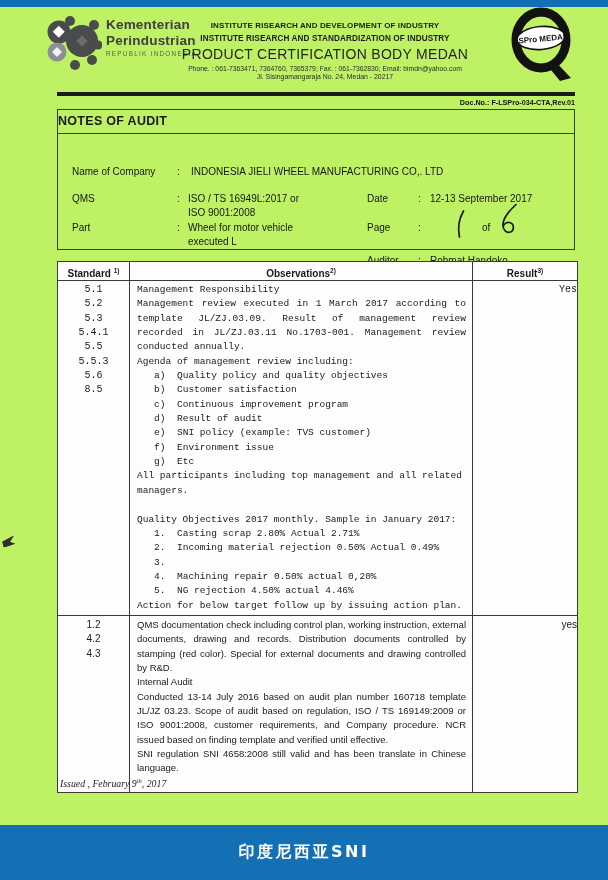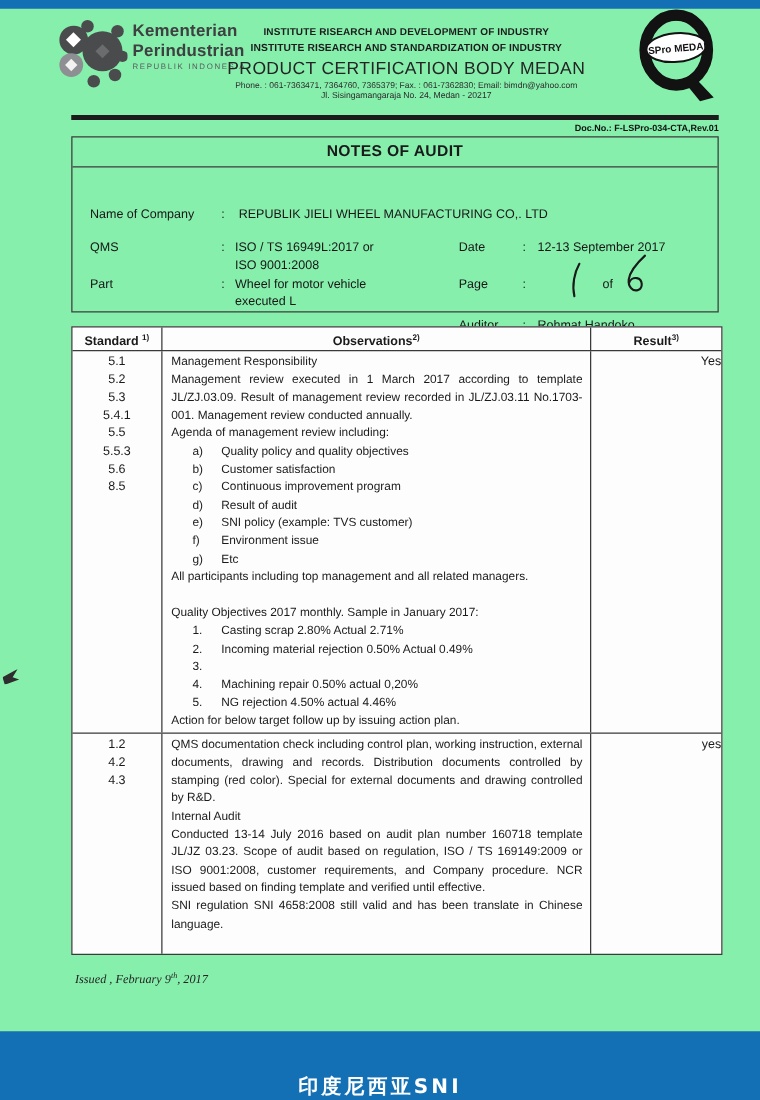--- a/index.html
+++ b/index.html
@@ -1,70 +1,70 @@
 <!DOCTYPE html>
 <html><head>
 <meta charset="utf-8">
 <style>
   html,body{margin:0;padding:0;}
   body{width:608px;height:880px;background:#f2f5f9;font-family:"Liberation Sans",sans-serif;}
-  .page{position:relative;width:608px;height:880px;background:#86efac;overflow:hidden;color:#1a1a1a;}
+  .page{position:relative;width:608px;height:880px;background:#bef264;overflow:hidden;color:#1a1a1a;}
   .top-strip{position:absolute;left:0;top:0;width:608px;height:7px;background:#1470b4;}
 
   
   .gear-logo{position:absolute;left:42px;top:14px;}
   .ministry-text{position:absolute;left:106px;top:17px;line-height:1;}
   .ministry-l1,.ministry-l2{font-size:13.5px;font-weight:bold;color:#3f4042;letter-spacing:.2px;line-height:16px;}
   .ministry-l3{font-size:6.3px;color:#5a5b5e;letter-spacing:1.3px;margin-top:2px;}
   .center-text{position:absolute;left:160px;top:21px;width:330px;text-align:center;color:#1d1d1d;}
   .inst1{font-size:8px;font-weight:bold;letter-spacing:.1px;}
   .inst2{font-size:8.2px;font-weight:bold;margin-top:4px;letter-spacing:.1px;}
   .body-name{font-size:14px;margin-top:3px;letter-spacing:.3px;color:#242424;}
   .contact{font-size:6.8px;margin-top:3px;color:#2b2b2b;}
   .address{font-size:6.9px;margin-top:1px;color:#2b2b2b;}
   .lspro-logo{position:absolute;left:505px;top:5px;}
 
   .rule{position:absolute;left:57px;top:92px;width:518px;height:3.5px;background:#1c1c1c;}
   .docno{position:absolute;top:98px;right:33px;font-size:7.2px;font-weight:bold;color:#111;padding-left:16px;}
 
   
   .notes-box{position:absolute;left:57px;top:109px;width:518px;height:141px;border:1.4px solid #3c3c3c;box-sizing:border-box;}
-  .notes-title{height:23px;line-height:23px;text-align:center;font-size:12.5px;font-weight:bold;border-bottom:1.3px solid #3c3c3c;letter-spacing:.3px;}
+  .notes-title{height:23px;line-height:23px;font-size:12.5px;font-weight:bold;border-bottom:1.3px solid #3c3c3c;letter-spacing:.3px;}
   .form-area{position:absolute;left:0;top:23px;right:0;bottom:0;}
   .form-area span{position:absolute;font-size:10px;white-space:nowrap;color:#161616;}
   .hand-digit{position:absolute;}
   .hand-digit svg{display:block;}
 
   
   .atable{position:absolute;left:57px;top:261px;width:521px;border:1.5px solid #3a3a3a;box-sizing:border-box;background:#fdfdfd;}
   .thead,.trow{display:grid;grid-template-columns:72px 1fr 104px;}
   .thead{border-bottom:1.5px solid #3a3a3a;}
   .trow + .trow{border-top:1.5px solid #3a3a3a;}
   .hcell{font-size:10px;font-weight:bold;text-align:center;line-height:18px;height:18px;}
   .hcell sup{font-size:6.5px;}
   .c1{border-right:1.5px solid #3a3a3a;}
   .c2{border-right:1.5px solid #3a3a3a;}
-  .r0 .ccell{min-height:303px;}
+  .r0 .ccell{min-height:303px;font-family:Liberation Mono, monospace;}
   .r1 .ccell{min-height:176px;}
   .ccell{box-sizing:border-box;font-size:9.5px;line-height:14.35px;}
   .std-cell{padding-top:2px;text-align:center;font-size:10px;}
   .obs-cell{padding:2px 6px 2px 7px;}
   .res-cell{padding-top:2px;text-align:right;font-size:10px;}
   .obs-just{text-align:justify;}
   .obs-blank{height:14.35px;}
   .obs-li{display:flex;}
   .li-marker{width:23px;margin-left:17px;flex:none;}
   .li-text{flex:1;}
 
   .issued{position:absolute;left:60px;top:777px;font-family:"Liberation Serif",serif;font-style:italic;font-size:9.8px;color:#242424;}
   .issued sup{font-size:6.5px;}
 
   .artifact{position:absolute;left:2px;top:536px;width:13px;height:11px;background:#2e2e2e;clip-path:polygon(0 45%,100% 0,62% 55%,100% 78%,8% 100%);transform:rotate(-8deg);}
 
-  .footer-bar{position:absolute;left:0;top:825px;width:608px;height:55px;background:#1470b4;display:flex;align-items:flex-end;justify-content:center;}
+  .footer-bar{position:absolute;left:0;top:825px;width:608px;height:55px;background:#1470b4;display:flex;align-items:center;justify-content:center;}
   .footer-text{color:#ffffff;font-size:16px;font-weight:bold;letter-spacing:2.5px;font-family:"DejaVu Sans",sans-serif;}
 </style>
 </head>
 <body>
 
 <div class="page">
 
   <div class="top-strip"></div>
 
   <svg class="gear-logo" width="60" height="58" viewBox="0 0 60 58">
@@ -108,21 +108,21 @@
   </svg>
 
   <div class="rule"></div>
   <div class="docno">Doc.No.: F-LSPro-034-CTA,Rev.01</div>
 
   <section class="notes-box">
     <div class="notes-title">NOTES OF AUDIT</div>
     <div class="form-area">
       <span style="left:14px;top:33px">Name of Company</span>
       <span style="left:119px;top:33px">:</span>
-      <span style="left:133px;top:33px">REPUBLIK JIELI WHEEL MANUFACTURING CO,. LTD</span>
+      <span style="left:133px;top:33px">INDONESIA JIELI WHEEL MANUFACTURING CO,. LTD</span>
 
       <span style="left:14px;top:60px">QMS</span>
       <span style="left:119px;top:60px">:</span>
       <span style="left:130px;top:60px">ISO / TS 16949L:2017 or</span>
       <span style="left:130px;top:74px">ISO  9001:2008</span>
 
       <span style="left:14px;top:89px">Part</span>
       <span style="left:119px;top:89px">:</span>
       <span style="left:130px;top:89px">Wheel for motor vehicle</span>
       <span style="left:130px;top:103px">executed L</span>

